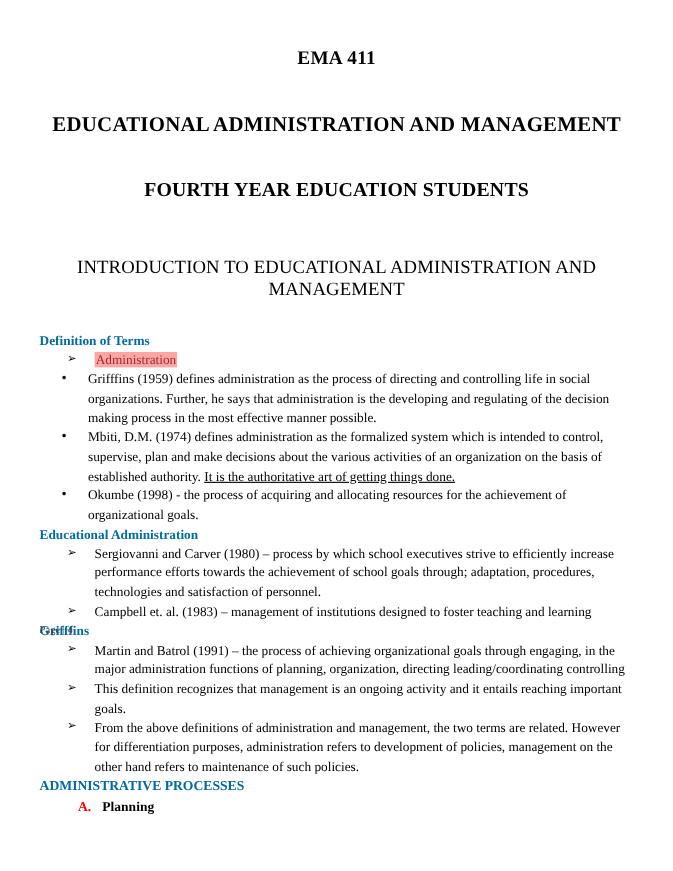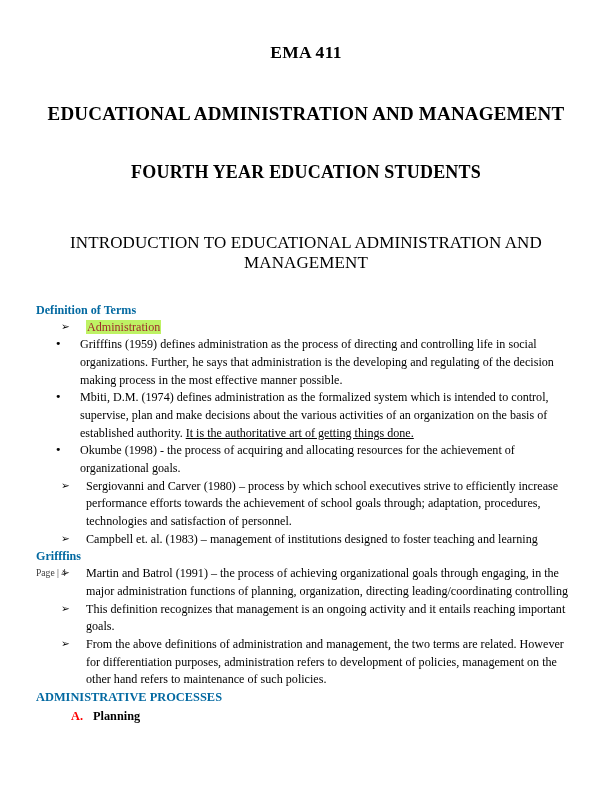--- a/index.html
+++ b/index.html
@@ -125,21 +125,21 @@
   }
   li.alpha .marker {
     position: absolute;
     left: 0;
     top: 0;
     color: #FF0000;
     font-weight: bold;
   }
 
   .hl-green {
-    background: #bef264;
+    background: #fca5a5;
     color: #9e2a2a;
     padding: 0 1px;
   }
 
   .underline {
     text-decoration: underline;
   }
 
   
   .footer {
@@ -182,20 +182,21 @@
       <li class="item dot">
         <span class="marker">•</span>
         <span>Mbiti, D.M. (1974) defines administration as the formalized system which is intended to control, supervise, plan and make decisions about the various activities of an organization on the basis of established authority. </span><span class="underline">It is the authoritative art of getting things done.</span>
       </li>
       <li class="item dot">
         <span class="marker">•</span>
         <span>Okumbe (1998) - the process of acquiring and allocating resources for the achievement of organizational goals.</span>
       </li>
     </ul>
 
+    <div class="red-heading">Educational Administration</div>
     <ul class="list">
       <li class="item arrow">
         <span class="marker">➢</span>
         <span>Sergiovanni and Carver (1980) – process by which school executives strive to efficiently increase performance efforts towards the achievement of school goals through; adaptation, procedures, technologies and satisfaction of personnel.</span>
       </li>
       <li class="item arrow">
         <span class="marker">➢</span>
         <span>Campbell et. al. (1983) – management of institutions designed to foster teaching and learning</span>
       </li>
     </ul>

